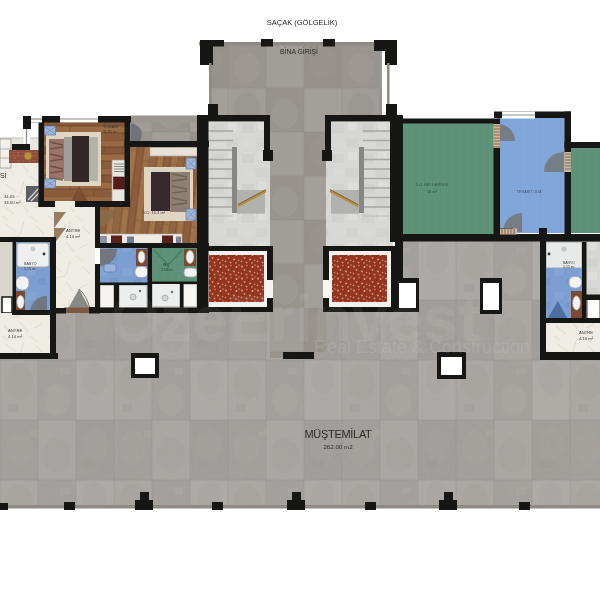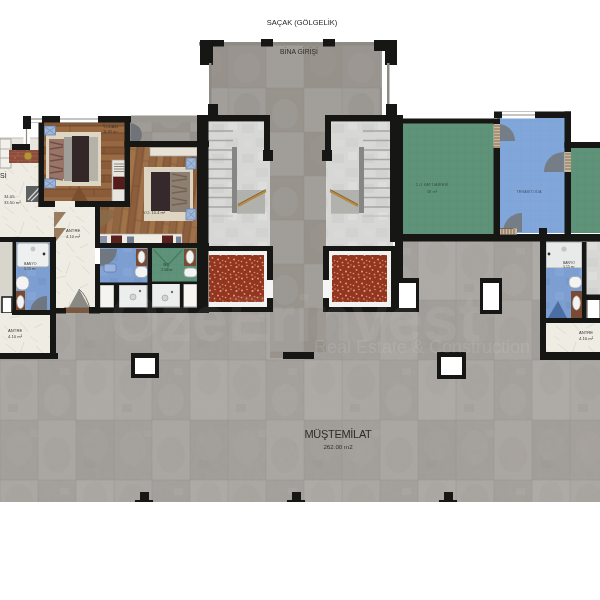--- a/index.html
+++ b/index.html
@@ -1,16 +1,16 @@
 <!DOCTYPE html>
 <html><head>
 <meta charset="utf-8">
 <style>
 html,body{margin:0;padding:0;background:#ffffff;font-family:"Liberation Sans",sans-serif;}
-#wrap{width:600px;height:502px;position:relative;overflow:hidden;background:#ffffff;}
+#wrap{width:600px;height:600px;position:relative;overflow:hidden;background:#ffffff;}
 svg{display:block;}
 </style>
 </head>
 <body>
 <div id="wrap">
 <svg width="600" height="600" viewBox="0 0 600 600">
 <defs>
 <pattern id="pGrey" width="114" height="120" patternUnits="userSpaceOnUse">
 <rect width="114" height="120" fill="#a8a4a0"></rect>
 <rect x="0" y="0" width="38" height="60" fill="#aba7a3"></rect>

